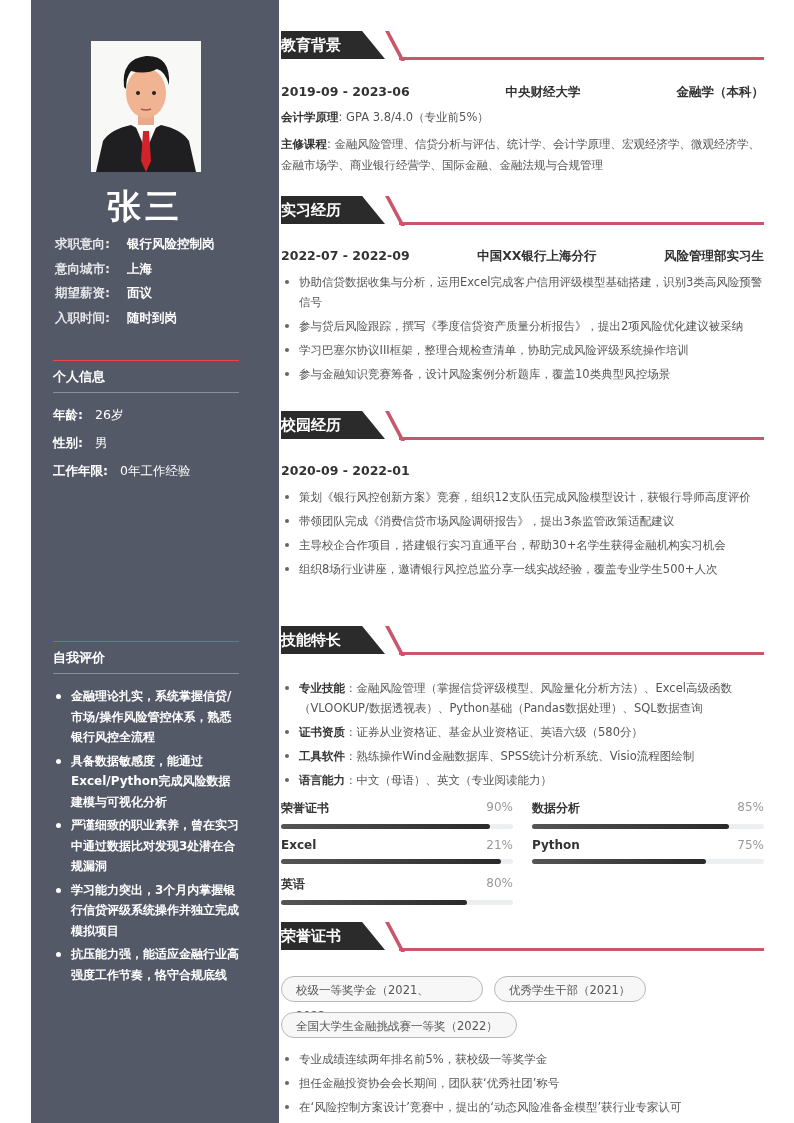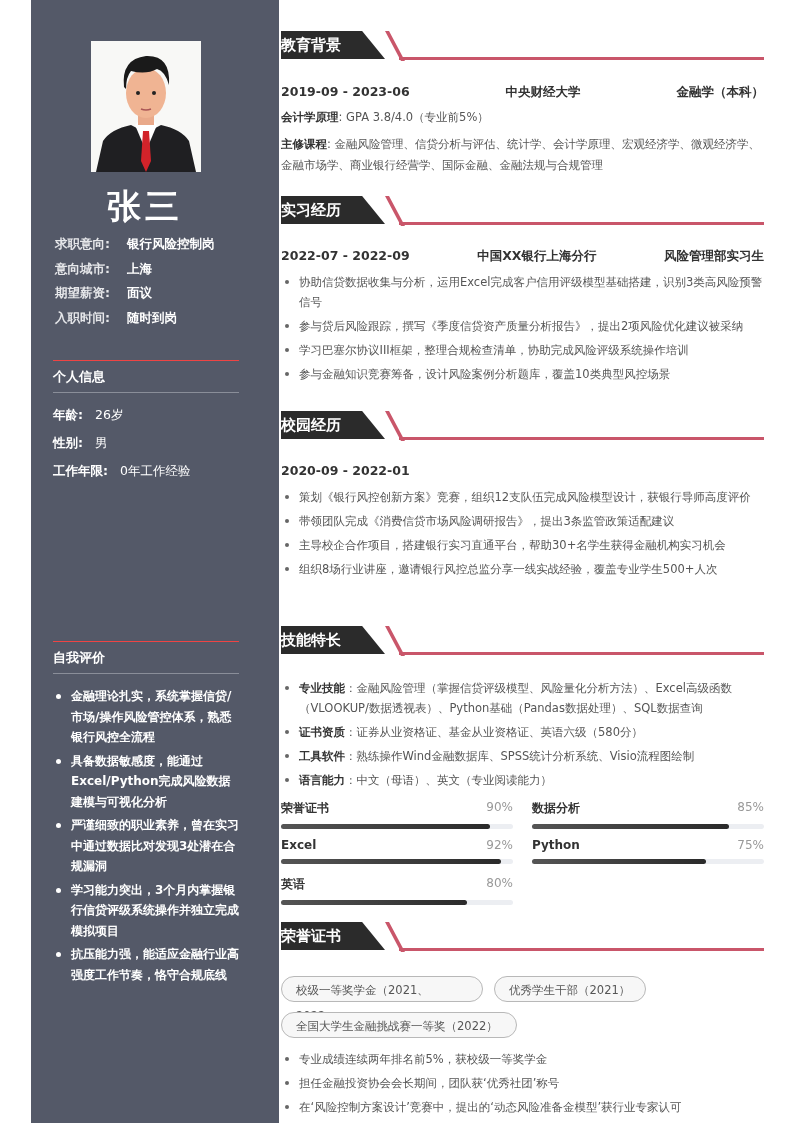--- a/index.html
+++ b/index.html
@@ -186,21 +186,21 @@
       <span class="nm">数据分析</span>
       <span class="pc">85%</span>
     </div>
   <div class="track">
       <div class="fill" style="width:85%;"></div>
     </div>
 </div>
 <div class="skillbar" style="left:281px; top:838px;">
   <div class="top">
       <span class="nm">Excel</span>
-      <span class="pc">92%</span>
+      <span class="pc">21%</span>
     </div>
   <div class="track">
       <div class="fill" style="width:95%;"></div>
     </div>
 </div>
 <div class="skillbar" style="left:532px; top:838px;">
   <div class="top">
       <span class="nm">Python</span>
       <span class="pc">75%</span>
     </div>

